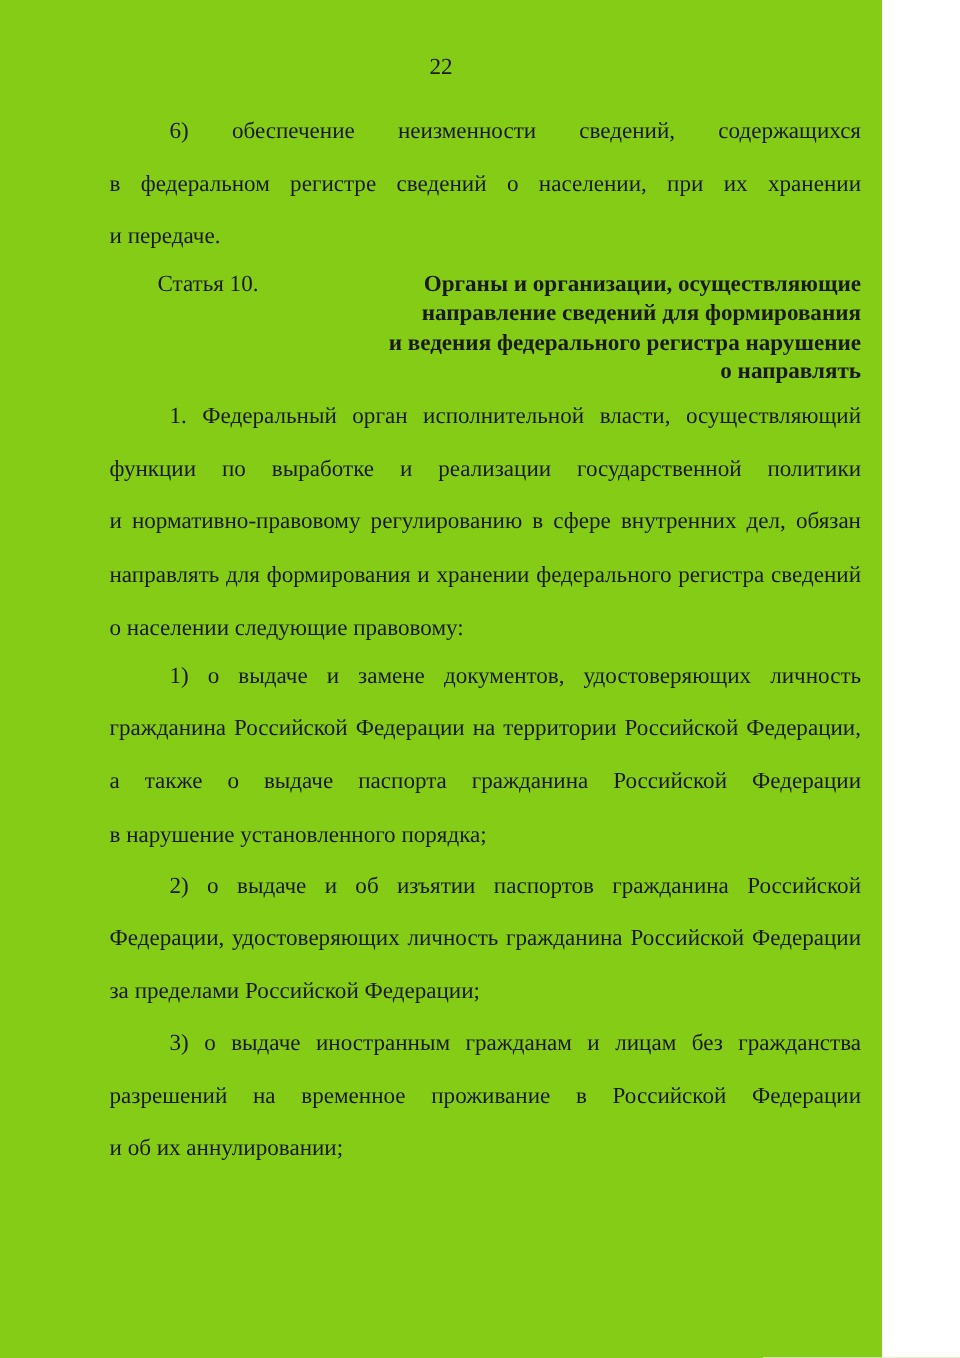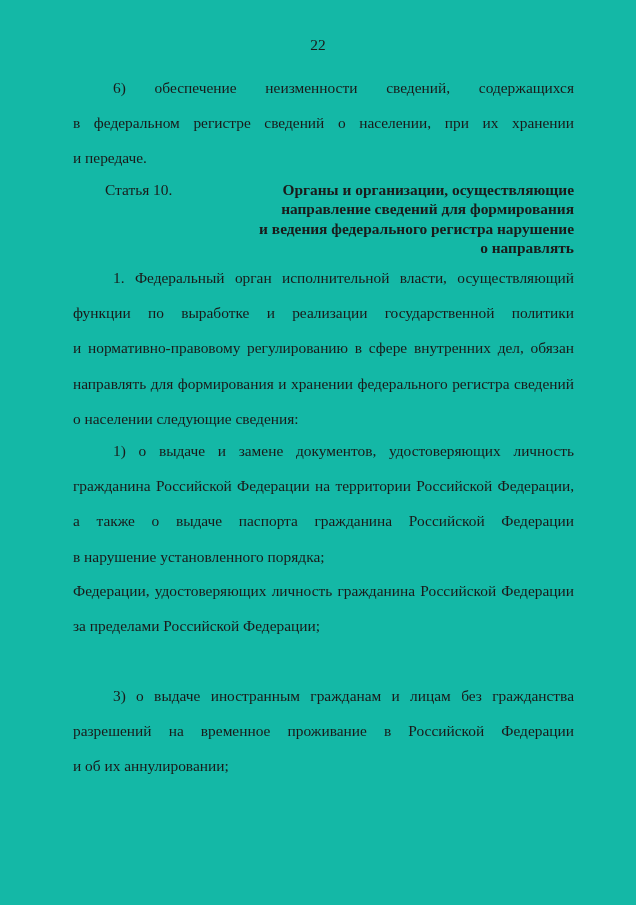--- a/index.html
+++ b/index.html
@@ -2,23 +2,23 @@
 <html lang="ru"><head>
 <meta charset="utf-8">
 <style>
   html, body {
     margin: 0;
     padding: 0;
     background: #ffffff;
   }
   .page {
     position: relative;
-    width: 636px;
+    width: 588px;
     height: 905px;
-    background: #14b8a6;
+    background: #84cc16;
     color: #1a1a1a;
     font-family: "Liberation Serif", "DejaVu Serif", serif;
     font-size: 15.4px;
     overflow: hidden;
   }
   .pagenum {
     position: absolute;
     top: 36px;
     left: 0;
     right: 0;
@@ -91,31 +91,32 @@
       <div class="hline">направление сведений для формирования</div>
       <div class="hline">и ведения федерального регистра нарушение</div>
       <div class="hline">о направлять</div>
     </div>
 
     <div class="para" style="top:260px">
       <div class="jline indent">1. Федеральный орган исполнительной власти, осуществляющий</div>
       <div class="jline">функции по выработке и реализации государственной политики</div>
       <div class="jline">и нормативно-правовому регулированию в сфере внутренних дел, обязан</div>
       <div class="jline">направлять для формирования и хранении федерального регистра сведений</div>
-      <div class="jline last">о населении следующие сведения:</div>
+      <div class="jline last">о населении следующие правовому:</div>
     </div>
 
     <div class="para" style="top:433px">
       <div class="jline indent">1) о выдаче и замене документов, удостоверяющих личность</div>
       <div class="jline">гражданина Российской Федерации на территории Российской Федерации,</div>
       <div class="jline">а также о выдаче паспорта гражданина Российской Федерации</div>
       <div class="jline last">в нарушение установленного порядка;</div>
     </div>
 
     <div class="para" style="top:573px">
+      <div class="jline indent">2) о выдаче и об изъятии паспортов гражданина Российской</div>
       <div class="jline">Федерации, удостоверяющих личность гражданина Российской Федерации</div>
       <div class="jline last">за пределами Российской Федерации;</div>
     </div>
 
     <div class="para" style="top:678px">
       <div class="jline indent">3) о выдаче иностранным гражданам и лицам без гражданства</div>
       <div class="jline">разрешений на временное проживание в Российской Федерации</div>
       <div class="jline last">и об их аннулировании;</div>
     </div>
 

